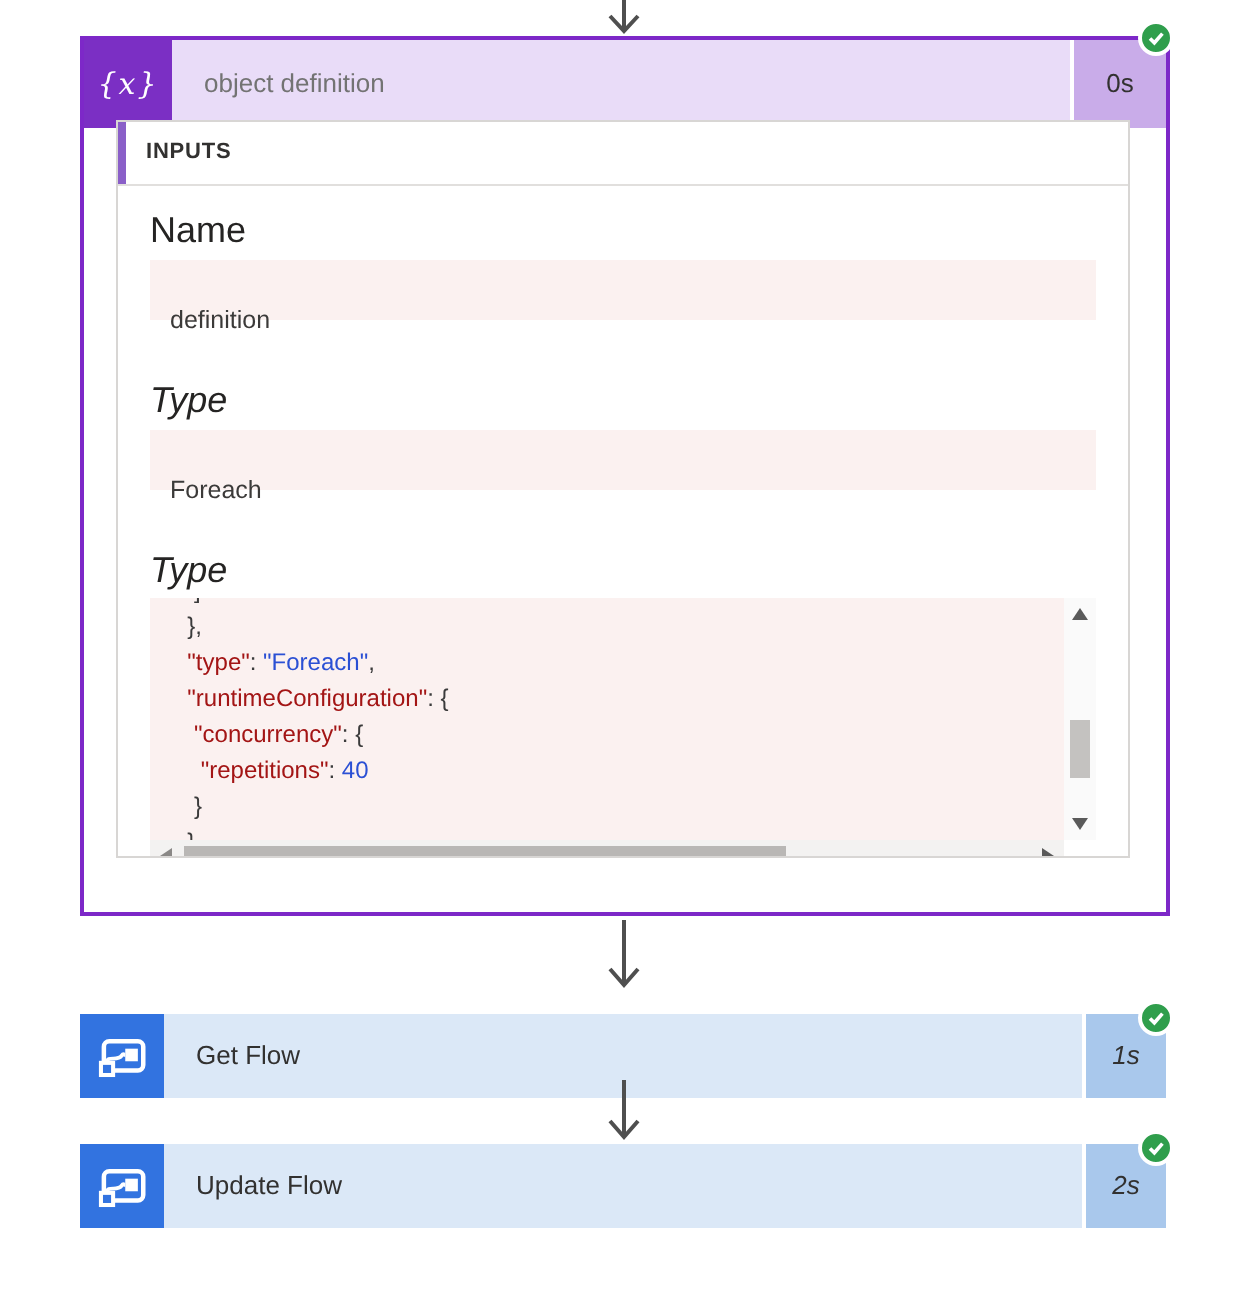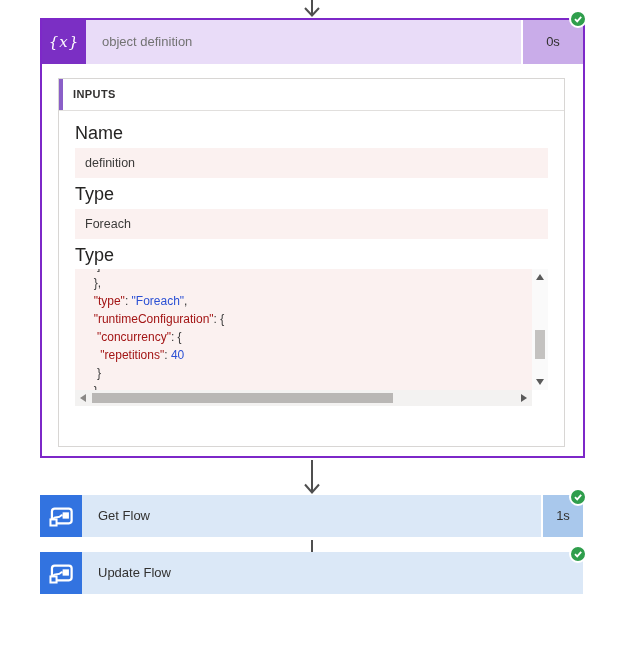--- a/index.html
+++ b/index.html
@@ -19,40 +19,40 @@
 
   
   .card-main{position:absolute;left:40px;top:18px;width:545px;height:440px;
     border:2px solid var(--purple-border);background:#fff;}
   .card-header{display:flex;height:44px;cursor:pointer;}
   .hdr-icon{width:44px;height:44px;background:var(--purple);color:#fff;
     display:flex;align-items:center;justify-content:center;flex:0 0 44px;}
   .fx{font-family:"DejaVu Serif",serif;font-style:italic;font-size:15px;letter-spacing:1px;}
   .hdr-title{flex:1;background:var(--purple-light);line-height:44px;padding-left:16px;
     font-size:13px;color:#737373;}
-  .hdr-dur{width:60px;margin-left:2px;background:var(--purple-dur);line-height:44px;
+  .hdr-dur{width:46px;margin-left:2px;background:var(--purple-dur);line-height:44px;
     text-align:center;font-size:13px;color:#323130;}
-  .hdr-dur.blue{background:var(--blue-dur);width:40px;line-height:42px;}
+  .hdr-dur.blue{background:var(--blue-dur);width:40px;line-height:42px;font-style:italic;}
 
   .badge{position:absolute;width:18px;height:18px;border-radius:50%;
     background:var(--green);border:2px solid #fff;display:flex;align-items:center;justify-content:center;}
   .badge svg{display:block;}
 
   
-  .panel{position:absolute;left:16px;top:58px;width:507px;height:369px;
+  .panel{position:absolute;left:16px;top:40px;width:507px;height:369px;
     border:1px solid #d8d6d4;background:#fff;overflow:hidden;}
   .panel-hd{position:relative;height:32px;border-bottom:1px solid #e1dfdd;}
   .panel-accent{position:absolute;left:0;top:0;width:4px;height:31px;background:var(--accent-bar);}
   .panel-hd-label{line-height:31px;padding-left:14px;font-size:11px;font-weight:700;
     letter-spacing:.4px;color:#323130;}
   .panel-body{padding:0 16px;}
   .f-label{margin-top:12px;font-size:18px;color:#252423;height:18px;}
-  .f-label.gap{margin-top:6px;}
+  .f-label.gap{margin-top:30px;font-style:italic;}
   .f-box{margin-top:7px;height:30px;background:var(--pink);line-height:30px;
-    padding:0 10px;font-size:12.5px;color:#3b3a39;}
+    padding:15px 10px;font-size:12.5px;color:#3b3a39;}
 
   
   .code-box{position:relative;margin-top:6px;height:137px;background:var(--pink);}
   .code-view{position:absolute;left:0;top:0;right:16px;bottom:16px;overflow:hidden;}
   .code-pre{margin-top:-13px;padding-left:12px;font-family:"Liberation Sans",sans-serif;
     font-size:12px;line-height:18px;color:#3b3b3b;white-space:pre;}
   .jkey{color:var(--jkey);}
   .jstr,.jnum{color:var(--jval);}
 
   .vsb{position:absolute;right:0;top:0;bottom:16px;width:16px;background:#fafafa;}
@@ -137,21 +137,21 @@
       </div>
     </div>
   </div>
 
   <div class="connector" style="top:459px;height:36px">
     <svg width="20" height="36" viewBox="0 0 20 36">
       <path d="M10 1 L10 32 M3 25.5 L10 33.5 L17 25.5" fill="none" stroke="#4f4f4f" stroke-width="2"></path>
     </svg>
   </div>
 
-  <div class="card-action" style="top:495px">
+  <div class="card-action" style="top:507px">
     <div class="act-icon">
       <svg width="27" height="27" viewBox="0 0 24 24">
         <rect x="3.5" y="5" width="17.5" height="13" rx="2.4" fill="none" stroke="#fff" stroke-width="2"></rect>
         <rect x="13" y="8.3" width="5.6" height="5.6" fill="#fff"></rect>
         <rect x="2.2" y="14.6" width="5.4" height="5.4" fill="var(--blue)" stroke="#fff" stroke-width="1.8"></rect>
         <path d="M4.9 14.6 C4.9 11 9.5 14.2 11.4 11.4 C12.2 10.2 12.6 11.1 13 11.1" fill="none" stroke="#fff" stroke-width="1.7"></path>
       </svg>
     </div>
     <div class="act-title">Get Flow</div>
     <div class="hdr-dur blue">1s</div>
@@ -161,30 +161,31 @@
       </svg>
     </div>
   </div>
 
   <div class="connector" style="top:540px;height:32px">
     <svg width="20" height="32" viewBox="0 0 20 32">
       <path d="M10 0 L10 27 M3 20.5 L10 28.5 L17 20.5" fill="none" stroke="#4f4f4f" stroke-width="2"></path>
     </svg>
   </div>
 
-  <div class="card-action" style="top:552px">
+  <div class="card-action" style="top:572px">
     <div class="act-icon">
       <svg width="27" height="27" viewBox="0 0 24 24">
         <rect x="3.5" y="5" width="17.5" height="13" rx="2.4" fill="none" stroke="#fff" stroke-width="2"></rect>
         <rect x="13" y="8.3" width="5.6" height="5.6" fill="#fff"></rect>
         <rect x="2.2" y="14.6" width="5.4" height="5.4" fill="var(--blue)" stroke="#fff" stroke-width="1.8"></rect>
         <path d="M4.9 14.6 C4.9 11 9.5 14.2 11.4 11.4 C12.2 10.2 12.6 11.1 13 11.1" fill="none" stroke="#fff" stroke-width="1.7"></path>
       </svg>
     </div>
     <div class="act-title">Update Flow</div>
+    <div class="hdr-dur blue">2s</div>
     <div class="badge" style="top:-7px;right:-4px">
       <svg width="10" height="10" viewBox="0 0 10 10">
         <path d="M2 5.2 L4.2 7.4 L8.2 2.8" fill="none" stroke="#fff" stroke-width="1.8"></path>
       </svg>
     </div>
   </div>
 
 </div>
 
 </body></html>

